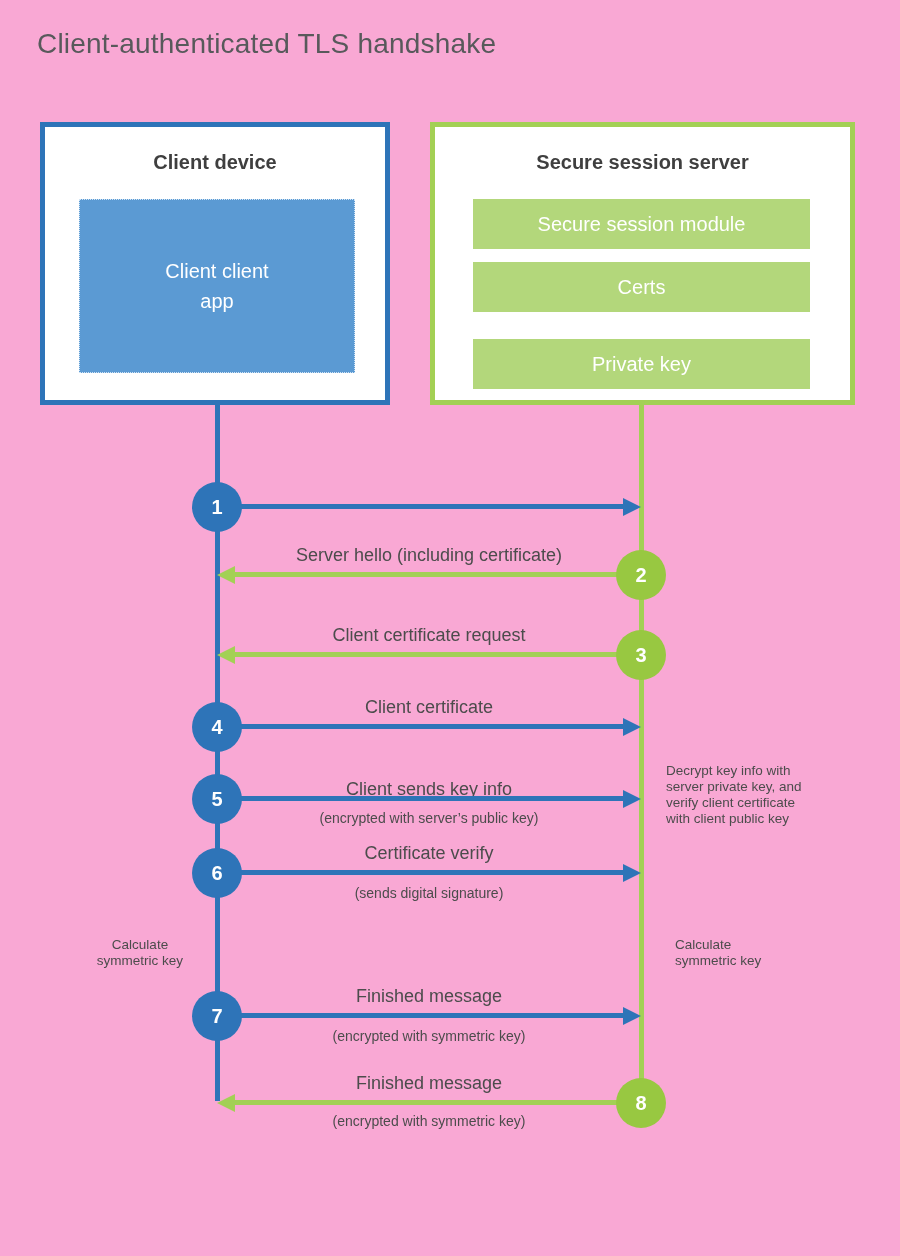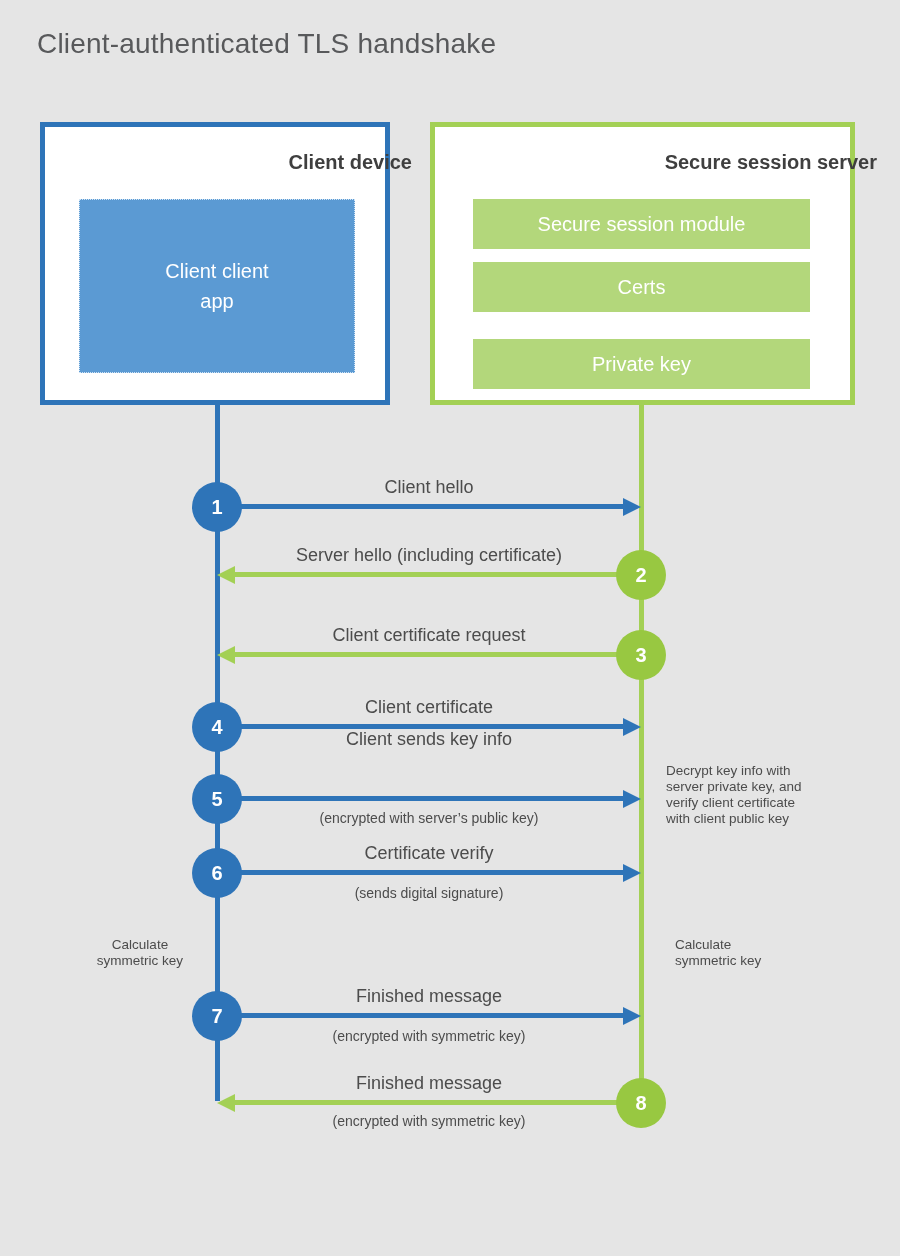--- a/index.html
+++ b/index.html
@@ -1,35 +1,35 @@
 <!DOCTYPE html>
 <html style="--blue: #2e74b8; --blue-fill: #5b9ad3; --green: #a3d055; --green-circle: #98c841; --green-fill: #b3d77b; --title-gray: #58595b; --text-dark: #3f3f3f; --text-gray: #4c4c4c;"><head>
 <meta charset="utf-8">
 <style>
   html,body{margin:0;padding:0;background:#ffffff;}
   #canvas{
-    position:relative;width:900px;height:1256px;background:#e5e5e5;overflow:hidden;
+    position:relative;width:900px;height:1256px;background:#f9a8d4;overflow:hidden;
     font-family:"Liberation Sans","DejaVu Sans",sans-serif;
   }
   .abs{position:absolute;}
   .multiline{white-space:pre-line;}
 
   
   #page-title{
     left:37px;top:28px;width:700px;
     font-size:28px;font-weight:300;color:var(--title-gray);letter-spacing:.2px;
   }
 
   
   .actor-box{box-sizing:border-box;background:#fff;}
   #client-box{left:40px;top:122px;width:350px;height:283px;border:5px solid var(--blue);}
   #server-box{left:430px;top:122px;width:425px;height:283px;border:5px solid var(--green);}
   .actor-title{
-    position:absolute;left:0;top:24px;width:100%;text-align:right;
-    font-size:20px;font-weight:700;color:var(--text-dark);margin-left:27px;
+    position:absolute;left:0;top:24px;width:100%;text-align:center;
+    font-size:20px;font-weight:700;color:var(--text-dark);
   }
   #client-app{
     position:absolute;left:34px;top:72px;width:276px;height:174px;
     background:var(--blue-fill);border:1px dotted #cfe3f5;box-sizing:border-box;
     display:flex;align-items:center;justify-content:center;text-align:center;
     color:#fff;font-size:20px;line-height:30px;
   }
   .server-bar{
     position:absolute;left:38px;width:337px;height:50px;background:var(--green-fill);
     display:flex;align-items:center;justify-content:center;
@@ -86,41 +86,40 @@
   <div class="abs actor-box" id="server-box">
     <div class="actor-title">Secure session server</div>
     <div class="server-bar" style="top:72px;">Secure session module</div>
     <div class="server-bar" style="top:135px;">Certs</div>
     <div class="server-bar" style="top:196px;margin-top:16px;">Private key</div>
   </div>
 
   <div class="abs lifeline" id="client-lifeline"></div>
   <div class="abs lifeline" id="server-lifeline"></div>
 
-  <div class="abs msg-label" style="top:476px;">Client hello</div>
   <div class="abs arrow-line blue" style="top:504px;"></div>
   <div class="abs arrow-head right" style="top:498px;"></div>
   <div class="abs step-circle blue" style="top:482px;">1</div>
 
   <div class="abs msg-label" style="top:544px;">Server hello (including certificate)</div>
   <div class="abs arrow-line green" style="top:572px;"></div>
   <div class="abs arrow-head left" style="top:566px;"></div>
   <div class="abs step-circle green" style="top:550px;">2</div>
 
   <div class="abs msg-label" style="top:624px;">Client certificate request</div>
   <div class="abs arrow-line green" style="top:652px;"></div>
   <div class="abs arrow-head left" style="top:646px;"></div>
   <div class="abs step-circle green" style="top:630px;">3</div>
 
   <div class="abs msg-label" style="top:696px;">Client certificate</div>
   <div class="abs arrow-line blue" style="top:724px;"></div>
   <div class="abs arrow-head right" style="top:718px;"></div>
   <div class="abs step-circle blue" style="top:702px;">4</div>
 
-  <div class="abs msg-label" style="top:728px;">Client sends key info</div>
+  <div class="abs msg-label" style="top:778px;">Client sends key info</div>
   <div class="abs arrow-line blue" style="top:796px;"></div>
   <div class="abs arrow-head right" style="top:790px;"></div>
   <div class="abs step-circle blue" style="top:774px;">5</div>
   <div class="abs msg-label" style="top:842px;">Certificate verify</div>
 
   <div class="abs msg-sublabel" style="top:809px;">(encrypted with server’s public key)</div>
   <div class="abs arrow-line blue" style="top:870px;"></div>
   <div class="abs arrow-head right" style="top:864px;"></div>
   <div class="abs step-circle blue" style="top:848px;">6</div>
   <div class="abs msg-sublabel" style="top:884px;">(sends digital signature)</div>

